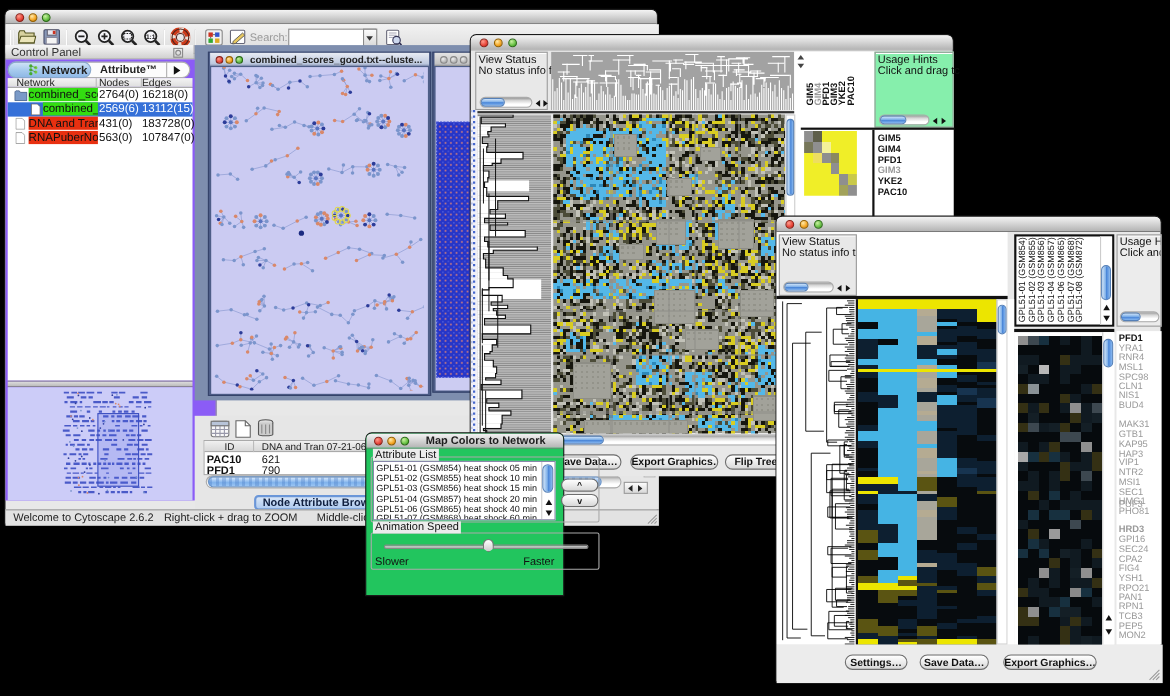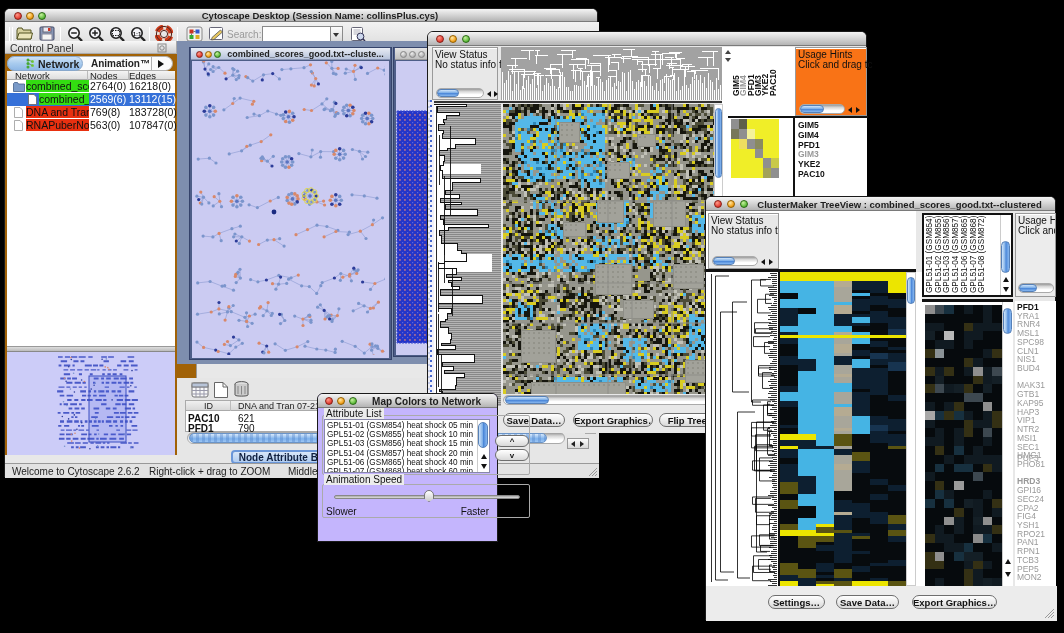--- a/index.html
+++ b/index.html
@@ -18,21 +18,20 @@
 .sbtrack{position:absolute;background:linear-gradient(#9a9a9a,#d6d6d6 30%,#fff 70%);border-radius:7px;border:1px solid #aaa;}
 .sbthumbH{position:absolute;background:linear-gradient(#cfe4fa,#7fb0e8 45%,#4a86d8 55%,#88b8f0);border-radius:6px;border:1px solid #5580b8;}
 .sbthumbV{position:absolute;background:linear-gradient(90deg,#cfe4fa,#7fb0e8 45%,#4a86d8 55%,#88b8f0);border-radius:5px;border:1px solid #5580b8;}
 .tri{width:0;height:0;position:absolute;}
 </style></head><body>
 <div class="win" style="left:4px;top:8px;width:594px;height:469px;z-index:1;border-radius:6px 6px 0 0;">
     <div class="tbar" style="height:13px;"></div>
     <div class="tl r" style="left:9px;top:7px;"></div>
     <div class="tl o" style="left:21px;top:7px;"></div>
     <div class="tl g" style="left:33px;top:7px;"></div>
-    <div class="ttext" style="top:1px;font-size:9.5px;line-height:12px;">Cytoscape Desktop (Session Name: collinsPlus.cys)</div>
     <div class="abs" style="left:0;top:13px;width:594px;height:27px;background:linear-gradient(#f2f2f2,#dcdcdc);border-bottom:1px solid #a8a8a8;">
       <div class="abs" style="left:4px;top:5px;width:1px;height:17px;background:#bbb;border-right:1px solid #fff;"></div>
       <div class="abs" style="left:7px;top:5px;width:1px;height:17px;background:#bbb;border-right:1px solid #fff;"></div>
       <svg class="abs" style="left:11px;top:4px;" width="17" height="15" viewBox="0 0 17 15">
         <path d="M1 13 L1 4 L2 2 L6 2 L7 4 L15 4 L15 13 Z" fill="#d8d2a0" stroke="#555522" stroke-width="1"></path>
         <path d="M1 13 L3 7 L16.5 7 L15 13 Z" fill="#eae4b8" stroke="#555522" stroke-width="1"></path>
       </svg>
       <svg class="abs" style="left:34px;top:4px;" width="16" height="15" viewBox="0 0 16 15">
         <rect x="1" y="1" width="14" height="13" rx="1" fill="#8898b8" stroke="#444a66"></rect>
         <rect x="4" y="1" width="8" height="5" fill="#e8e8f0" stroke="#667"></rect>
@@ -91,33 +90,33 @@
         <path d="M12.8 12.8 L15 15" stroke="#335" stroke-width="1.6"></path>
       </svg>
     </div>
     <div class="abs" style="left:0;top:32px;width:172px;height:13px;background:linear-gradient(#f8f8f8,#d0d0d0);border-bottom:1px solid #aaa;border-right:1px solid #aaa;">
       <div class="abs" style="left:5px;top:1px;font-size:10.5px;color:#333;">Control Panel</div>
       <svg class="abs" style="left:152px;top:2px;" width="10" height="10" viewBox="0 0 10 10">
         <rect x="1" y="1" width="8" height="8" fill="none" stroke="#888"></rect>
         <circle cx="5" cy="5" r="2.2" fill="none" stroke="#888"></circle>
       </svg>
     </div>
-    <div class="abs" style="left:0;top:45px;width:192px;height:401px;background:#a16207;border-right:1px solid #999;padding-left:32px;">
+    <div class="abs" style="left:0;top:45px;width:192px;height:401px;background:#8b5cf6;border-right:1px solid #999;padding-left:32px;">
       <div class="abs" style="left:2px;top:2px;width:166px;height:15px;background:#fcfcfc;border:1px solid #b0b0b0;border-radius:8px;"></div>
       <div class="abs" style="left:2px;top:2px;width:76px;height:15px;background:linear-gradient(#cfe2f6,#a8cbee 50%,#8fb8e6);border:1px solid #88a8cc;border-radius:8px;"></div>
       <svg class="abs" style="left:20px;top:4px;" width="10" height="11" viewBox="0 0 10 11">
         <circle cx="3" cy="2" r="1.5" fill="#44aa33"></circle>
         <circle cx="3" cy="5.5" r="1.5" fill="#44aa33"></circle>
         <circle cx="3" cy="9" r="1.5" fill="#44aa33"></circle>
         <circle cx="7.5" cy="3.5" r="1.5" fill="#77cc44"></circle>
         <circle cx="7.5" cy="7.5" r="1.5" fill="#77cc44"></circle>
         <path d="M3 2 L7.5 3.5 M3 5.5 L7.5 7.5" stroke="#559933" stroke-width="0.7"></path>
       </svg>
       <div class="abs" style="left:33px;top:4px;font-size:10.5px;font-weight:bold;color:#222;">Network</div>
-      <div class="abs" style="left:86px;top:4px;font-size:10px;font-weight:bold;color:#222;">Animation™</div>
+      <div class="abs" style="left:86px;top:4px;font-size:10px;font-weight:bold;color:#222;">Attribute™</div>
       <div class="abs" style="left:146px;top:2px;width:22px;height:15px;border-left:1px solid #b0b0b0;"></div>
       <div class="tri" style="left:153px;top:6px;border-top:4px solid transparent;border-bottom:4px solid transparent;border-left:6px solid #111;"></div>
       <div class="abs" style="left:2px;top:17px;width:168px;height:9px;background:linear-gradient(#f4f4f4,#dedede);border-bottom:1px solid #aaa;font-size:9.5px;color:#222;">
         <span class="abs" style="left:8px;top:-1px;">Network</span>
         <span class="abs" style="left:83px;top:-1px;">Nodes</span>
         <span class="abs" style="left:122px;top:-1px;">Edges</span>
         <div class="abs" style="left:80px;top:0;width:1px;height:10px;background:#bbb;"></div>
         <div class="abs" style="left:121px;top:0;width:1px;height:10px;background:#bbb;"></div>
       </div>
       <div class="abs" style="left:2px;top:26px;width:168px;height:266px;background:#fff;font-size:10.5px;color:#111;">
@@ -135,21 +134,21 @@
           </svg>
           <span class="abs" style="left:32px;top:0;width:50px;overflow:hidden;white-space:nowrap;background:#33dd11;color:#111;">combined_sco</span>
           <span class="abs" style="left:83px;top:0;">2569(6)</span>
           <span class="abs" style="left:122px;top:0;">13112(15)</span>
         </div>
         <div class="abs" style="left:0;top:26px;width:168px;height:13px;">
           <svg class="abs" style="left:7px;top:1px" width="9" height="11" viewBox="0 0 9 11">
             <path d="M0.5 0.5 H6 L8.5 3 V10.5 H0.5Z" fill="#fff" stroke="#999" stroke-width="0.8"></path>
           </svg>
           <span class="abs" style="left:19px;top:0;width:63px;overflow:hidden;white-space:nowrap;background:#e83010;">DNA and Tran 07</span>
-          <span class="abs" style="left:83px;top:0;">769(8)</span>
+          <span class="abs" style="left:83px;top:0;">431(0)</span>
           <span class="abs" style="left:122px;top:0;">183728(0)</span>
         </div>
         <div class="abs" style="left:0;top:39px;width:168px;height:13px;">
           <svg class="abs" style="left:7px;top:1px" width="9" height="11" viewBox="0 0 9 11">
             <path d="M0.5 0.5 H6 L8.5 3 V10.5 H0.5Z" fill="#fff" stroke="#999" stroke-width="0.8"></path>
           </svg>
           <span class="abs" style="left:19px;top:0;width:63px;overflow:hidden;white-space:nowrap;background:#e83010;">RNAPuberNov2+!</span>
           <span class="abs" style="left:83px;top:0;">563(0)</span>
           <span class="abs" style="left:122px;top:0;">107847(0)</span>
         </div>
@@ -1094,21 +1093,21 @@
       </svg></div>
     <div class="abs" style="left:294px;top:15px;width:145px;height:385px;background:#fff;"></div>
     <div class="tri" style="left:297px;top:18px;border-left:3px solid transparent;border-right:3px solid transparent;border-bottom:4px solid #444;"></div>
     <div class="tri" style="left:297px;top:26px;border-left:3px solid transparent;border-right:3px solid transparent;border-top:4px solid #444;"></div>
     <div class="abs vtext" style="left:305px;bottom:335px;top:auto;font-size:8.5px;font-weight:bold;color:#111;height:44px;line-height:7px;">GIM5</div>
     <div class="abs vtext" style="left:312.3px;bottom:335px;top:auto;font-size:8.5px;font-weight:bold;color:#999;height:44px;line-height:7px;">GIM4</div>
     <div class="abs vtext" style="left:319.6px;bottom:335px;top:auto;font-size:8.5px;font-weight:bold;color:#111;height:44px;line-height:7px;">PFD1</div>
     <div class="abs vtext" style="left:326.9px;bottom:335px;top:auto;font-size:8.5px;font-weight:bold;color:#111;height:44px;line-height:7px;">GIM3</div>
     <div class="abs vtext" style="left:334.2px;bottom:335px;top:auto;font-size:8.5px;font-weight:bold;color:#111;height:44px;line-height:7px;">YKE2</div>
     <div class="abs vtext" style="left:341.5px;bottom:335px;top:auto;font-size:8.5px;font-weight:bold;color:#111;height:44px;line-height:7px;">PAC10</div>
-    <div class="abs etch" style="left:367px;top:15px;width:72px;height:69px;background:#f97316;font-size:10px;color:#111;">
+    <div class="abs etch" style="left:367px;top:15px;width:72px;height:69px;background:#86efac;font-size:10px;color:#111;">
       <div class="abs" style="left:2px;top:1px;white-space:nowrap;">Usage Hints</div>
       <div class="abs" style="left:2px;top:11px;white-space:nowrap;">Click and drag tc</div>
       <div class="sbtrack" style="left:3px;top:56px;width:46px;height:10px;"></div>
       <div class="sbthumbH" style="left:4px;top:57px;width:24px;height:8px;"></div>
       <div class="tri" style="left:52px;top:59px;border-top:3px solid transparent;border-bottom:3px solid transparent;border-right:4px solid #111;"></div>
       <div class="tri" style="left:60px;top:59px;border-top:3px solid transparent;border-bottom:3px solid transparent;border-left:4px solid #111;"></div>
     </div>
     <div class="abs" style="left:0px;top:69px;width:294px;height:2px;background:#333;"></div>
     <div class="abs" style="left:300px;top:84px;width:140px;height:2px;background:#111;"></div>
     <div class="abs" style="left:365px;top:86px;width:2px;height:315px;background:#111;"></div>
@@ -1284,21 +1283,20 @@
       <div class="btn" style="left:75px;top:7px;width:62px;height:14px;line-height:13px;">Save Data…</div>
       <div class="btn" style="left:145px;top:7px;width:80px;height:14px;line-height:13px;">Export Graphics…</div>
       <div class="btn" style="left:231px;top:7px;width:88px;height:14px;line-height:13px;">Flip Tree Nodes</div>
     </div>
   </div>
 <div class="win" style="left:705px;top:196px;width:351px;height:424px;z-index:3;background:#e8e8e8;">
     <div class="tbar" style="height:14px;"></div>
     <div class="tl r" style="left:8px;top:7px;"></div>
     <div class="tl o" style="left:21px;top:7px;"></div>
     <div class="tl g" style="left:34px;top:7px;"></div>
-    <div class="ttext" style="top:1px;font-size:9.5px;line-height:13px;">ClusterMaker TreeView : combined_scores_good.txt--clustered</div>
     <div class="abs" style="left:0;top:14px;width:210px;height:58px;background:#fff;"></div>
     <div class="abs etch" style="left:2px;top:16px;width:71px;height:56px;background:#e8e8e8;font-size:10px;color:#111;">
       <div class="abs" style="left:2px;top:1px;white-space:nowrap;">View Status</div>
       <div class="abs" style="left:2px;top:11px;white-space:nowrap;">No status info t</div>
       <div class="sbtrack" style="left:3px;top:42px;width:46px;height:10px;"></div>
       <div class="sbthumbH" style="left:4px;top:43px;width:22px;height:8px;"></div>
       <div class="tri" style="left:52px;top:45px;border-top:3px solid transparent;border-bottom:3px solid transparent;border-right:4px solid #111;"></div>
       <div class="tri" style="left:60px;top:45px;border-top:3px solid transparent;border-bottom:3px solid transparent;border-left:4px solid #111;"></div>
     </div>
     <div class="abs" style="left:216px;top:16px;width:91px;height:84px;background:#fff;border:2px solid #111;">
@@ -2066,21 +2064,21 @@
     </div>
     <div class="abs" style="left:0;top:389px;width:351px;height:35px;background:#ececec;">
       <div class="btn" style="left:62px;top:9px;width:57px;height:14px;line-height:13px;">Settings…</div>
       <div class="btn" style="left:130px;top:9px;width:63px;height:14px;line-height:13px;">Save Data…</div>
       <div class="btn" style="left:206px;top:9px;width:85px;height:14px;line-height:13px;">Export Graphics…</div>
       <svg class="abs" style="left:338px;top:22px;" width="11" height="11" viewBox="0 0 11 11">
         <path d="M1 10 L10 1 M4 10 L10 4 M7 10 L10 7" stroke="#999" stroke-width="1"></path>
       </svg>
     </div>
   </div>
-<div class="win" style="left:317px;top:393px;width:181px;height:149px;z-index:4;background:#c4b5fd;">
+<div class="win" style="left:332px;top:393px;width:181px;height:149px;z-index:4;background:#22c55e;">
     <div class="tbar" style="height:14px;"></div>
     <div class="tl r" style="left:7px;top:7px;"></div>
     <div class="tl o" style="left:19px;top:7px;"></div>
     <div class="tl g" style="left:31px;top:7px;"></div>
     <div class="ttext" style="top:1px;font-size:10px;line-height:13px;">Map Colors to Network</div>
     <div class="abs" style="left:4px;top:21px;width:208px;height:60px;border:1px solid #aaa;border-radius:2px;"></div>
     <div class="abs" style="left:6px;top:14px;font-size:10px;color:#111;background:#ececec;padding:0 2px;">Attribute List</div>
     <div class="abs" style="left:6px;top:25px;width:166px;height:54px;background:#fff;border:1px solid #88a;overflow:hidden;font-size:8.2px;color:#111;">
       <div class="abs" style="left:2px;top:1px;white-space:nowrap;">GPL51-01 (GSM854) heat shock 05 min</div>
       <div class="abs" style="left:2px;top:10.2px;white-space:nowrap;">GPL51-02 (GSM855) heat shock 10 min</div>

